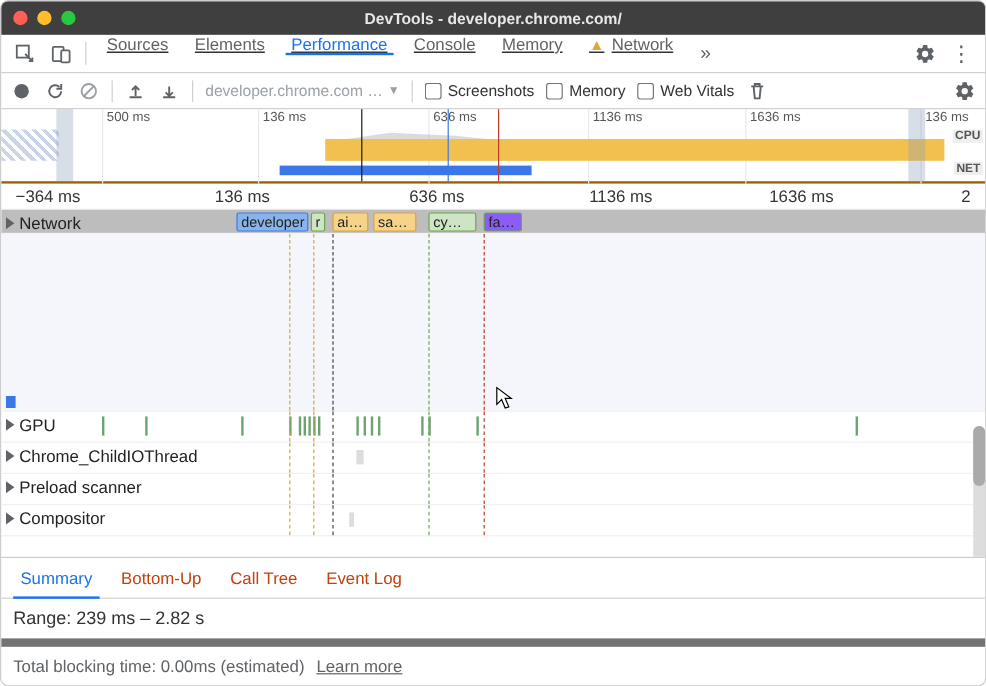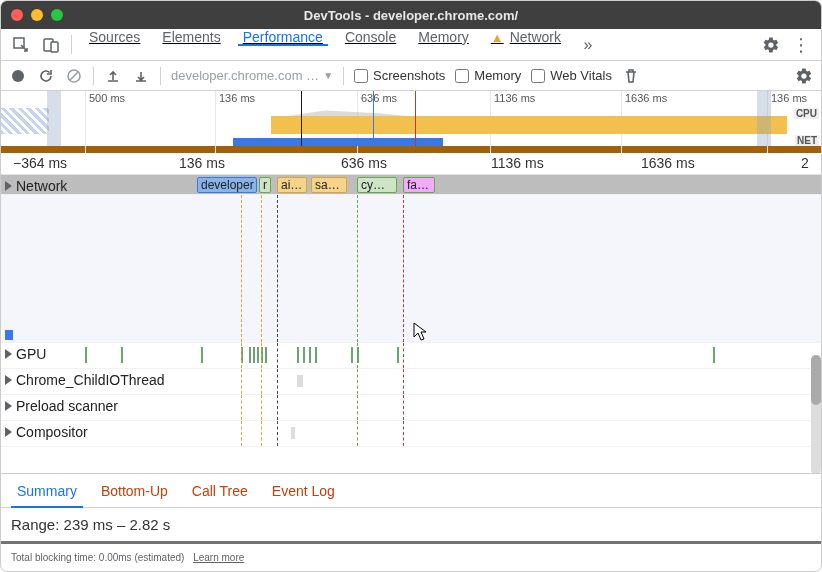--- a/index.html
+++ b/index.html
@@ -24,21 +24,21 @@
   .tab .warn { margin-right: 6px; color: #e8a33d; font-size: 13px; }
   .tabsrow .spacer { flex: 1; }
   
   .toolbar { height: 30px; border-bottom: 1px solid #d0d0d0; display: flex; align-items: center; padding: 0 8px; gap: 10px; font-size: 13px; color: #5f6367; }
   .toolbar .ib { width:18px; height:18px; display:flex; align-items:center; justify-content:center; color:#5f6367; }
   .toolbar .vsep { width:1px; height:18px; background:#d0d0d0; }
   .toolbar .url { color:#9aa0a6; display:flex; align-items:center; gap:4px; }
   .toolbar label.chk { display:flex; align-items:center; gap:5px; color:#333; font-size:13px; }
   .toolbar input[type=checkbox] { width:14px; height:14px; }
   
-  .overview { position: relative; height: 62px; border-bottom: 7px solid #a16207; }
+  .overview { position: relative; height: 62px; border-bottom: 2px solid #a16207; }
   .ov-ruler { height: 16px; display: flex; font-size: 11px; color: #555; position: relative; }
   .ov-ruler .tick { position: absolute; top: 1px; }
   .ov-lane { position: absolute; left: 0; right: 0; }
   .ov-cpu { top: 17px; height: 26px; }
   .ov-net { top: 44px; height: 14px; }
   .ov-right-label { position: absolute; right: 2px; font-size: 10px; font-weight: 700; color: #555; background: #eee; padding: 0 2px; }
   .ov-cpu .ov-right-label { top: 0; }
   .ov-net .ov-right-label { top: 0; }
   .ov-hatch { position:absolute; top:17px; left:0; width:48px; height:26px; background: repeating-linear-gradient(45deg,#c9d3e9 0 3px,#fff 3px 6px); }
   .ov-cpu-area { position:absolute; left:270px; right:34px; top:5px; bottom:0; background: linear-gradient(to top,#f2c04e 0 18px,transparent 18px 100%);}
@@ -60,21 +60,21 @@
   .vline { position:absolute; top:0; bottom:0; width:0; border-left:1px dashed; }
   .tracks .scrolltrack { position:absolute; right:0; top:180px; width:10px; height:120px; background:#ddd; border-radius:5px; }
   .tracks .scrollthumb { position:absolute; right:0; top:180px; width:10px; height:50px; background:#aaa; border-radius:5px; }
   
   .bottom { border-top: 1px solid #ccc; }
   .btabs { height: 34px; display:flex; align-items:stretch; border-bottom: 1px solid #d0d0d0; padding: 0 4px; }
   .btab { padding: 0 12px; display:flex; align-items:center; font-size:14px; color:#c2410c; cursor:pointer; position:relative;}
   .btab.active { color:#1a73e8; }
   .btab.active::after { content:""; position:absolute; left:6px; right:6px; bottom:-1px; height:2px; background:#1a73e8; }
   .brow { padding: 8px 10px; font-size: 15px; color:#333; }
-  .brow.footer { border-top:3px solid #737373; font-size:10px; color:#5f6367; }
+  .brow.footer { border-top:7px solid #737373; font-size:14px; color:#5f6367; }
   .brow.footer a { color:#5f6367; text-decoration: underline; margin-left:6px; cursor:pointer; }
   svg { display:block; }
   .cursor-img { position:absolute; pointer-events:none; }
 </style>
 </head>
 <body>
 
 <div class="window">
 
   <div class="titlebar">
@@ -242,21 +242,21 @@
       <div class="track-label">
           <span class="tri"></span>
           <span>Network</span>
         </div>
       <div id="netreqs">
           <div class="chunk" style="left: 196px; width: 60px; background: rgb(136, 180, 234); border: 1px solid rgb(59, 120, 231);">developer</div>
           <div class="chunk" style="left: 258px; width: 12px; background: rgb(205, 228, 197); border: 1px solid rgb(106, 168, 79);">r</div>
           <div class="chunk" style="left: 276px; width: 30px; background: rgb(245, 212, 138); border: 1px solid rgb(217, 164, 59);">ai…</div>
           <div class="chunk" style="left: 310px; width: 36px; background: rgb(245, 212, 138); border: 1px solid rgb(217, 164, 59);">sa…</div>
           <div class="chunk" style="left: 356px; width: 40px; background: rgb(205, 228, 197); border: 1px solid rgb(106, 168, 79);">cy…</div>
-          <div class="chunk" style="left: 402px; width: 32px; background: #f0abfc; border: 1px solid rgb(106, 168, 79);">fa…</div>
+          <div class="chunk" style="left: 402px; width: 32px; background: #8b5cf6; border: 1px solid rgb(106, 168, 79);">fa…</div>
         </div>
     </div>
 
     <div class="track-row tall">
       <div id="vlines1">
           <div class="vline" style="left: 240px; border-color: rgb(217, 164, 59);"></div>
           <div class="vline" style="left: 260px; border-color: rgb(217, 164, 59);"></div>
           <div class="vline" style="left: 276px; border-color: rgb(68, 68, 68);"></div>
           <div class="vline" style="left: 356px; border-color: rgb(106, 168, 79);"></div>
           <div class="vline" style="left: 402px; border-color: rgb(192, 57, 43);"></div>

